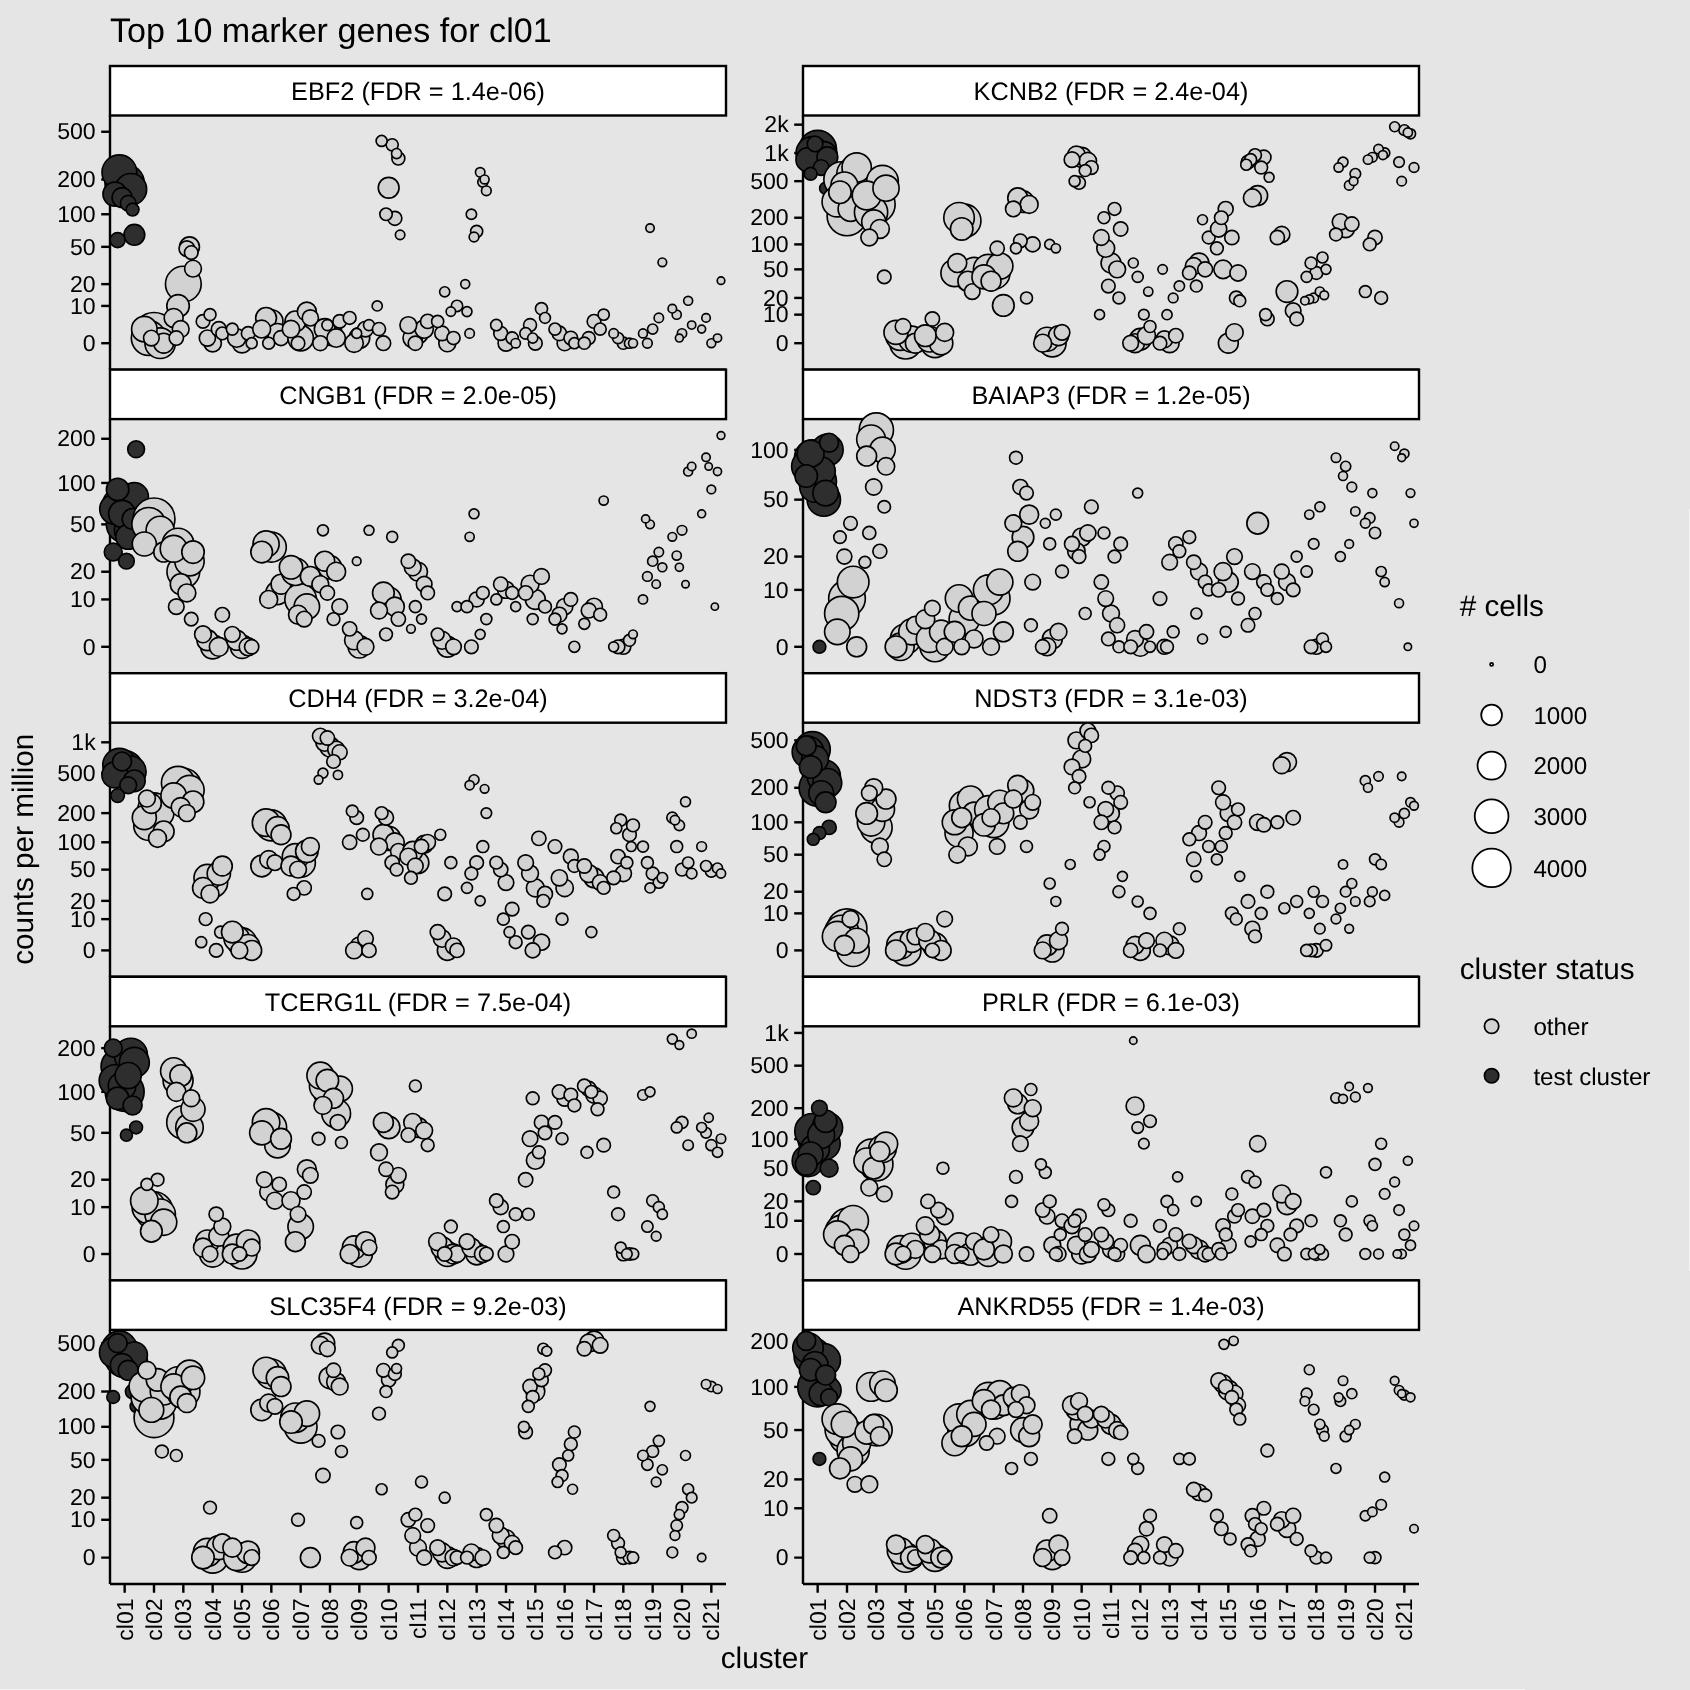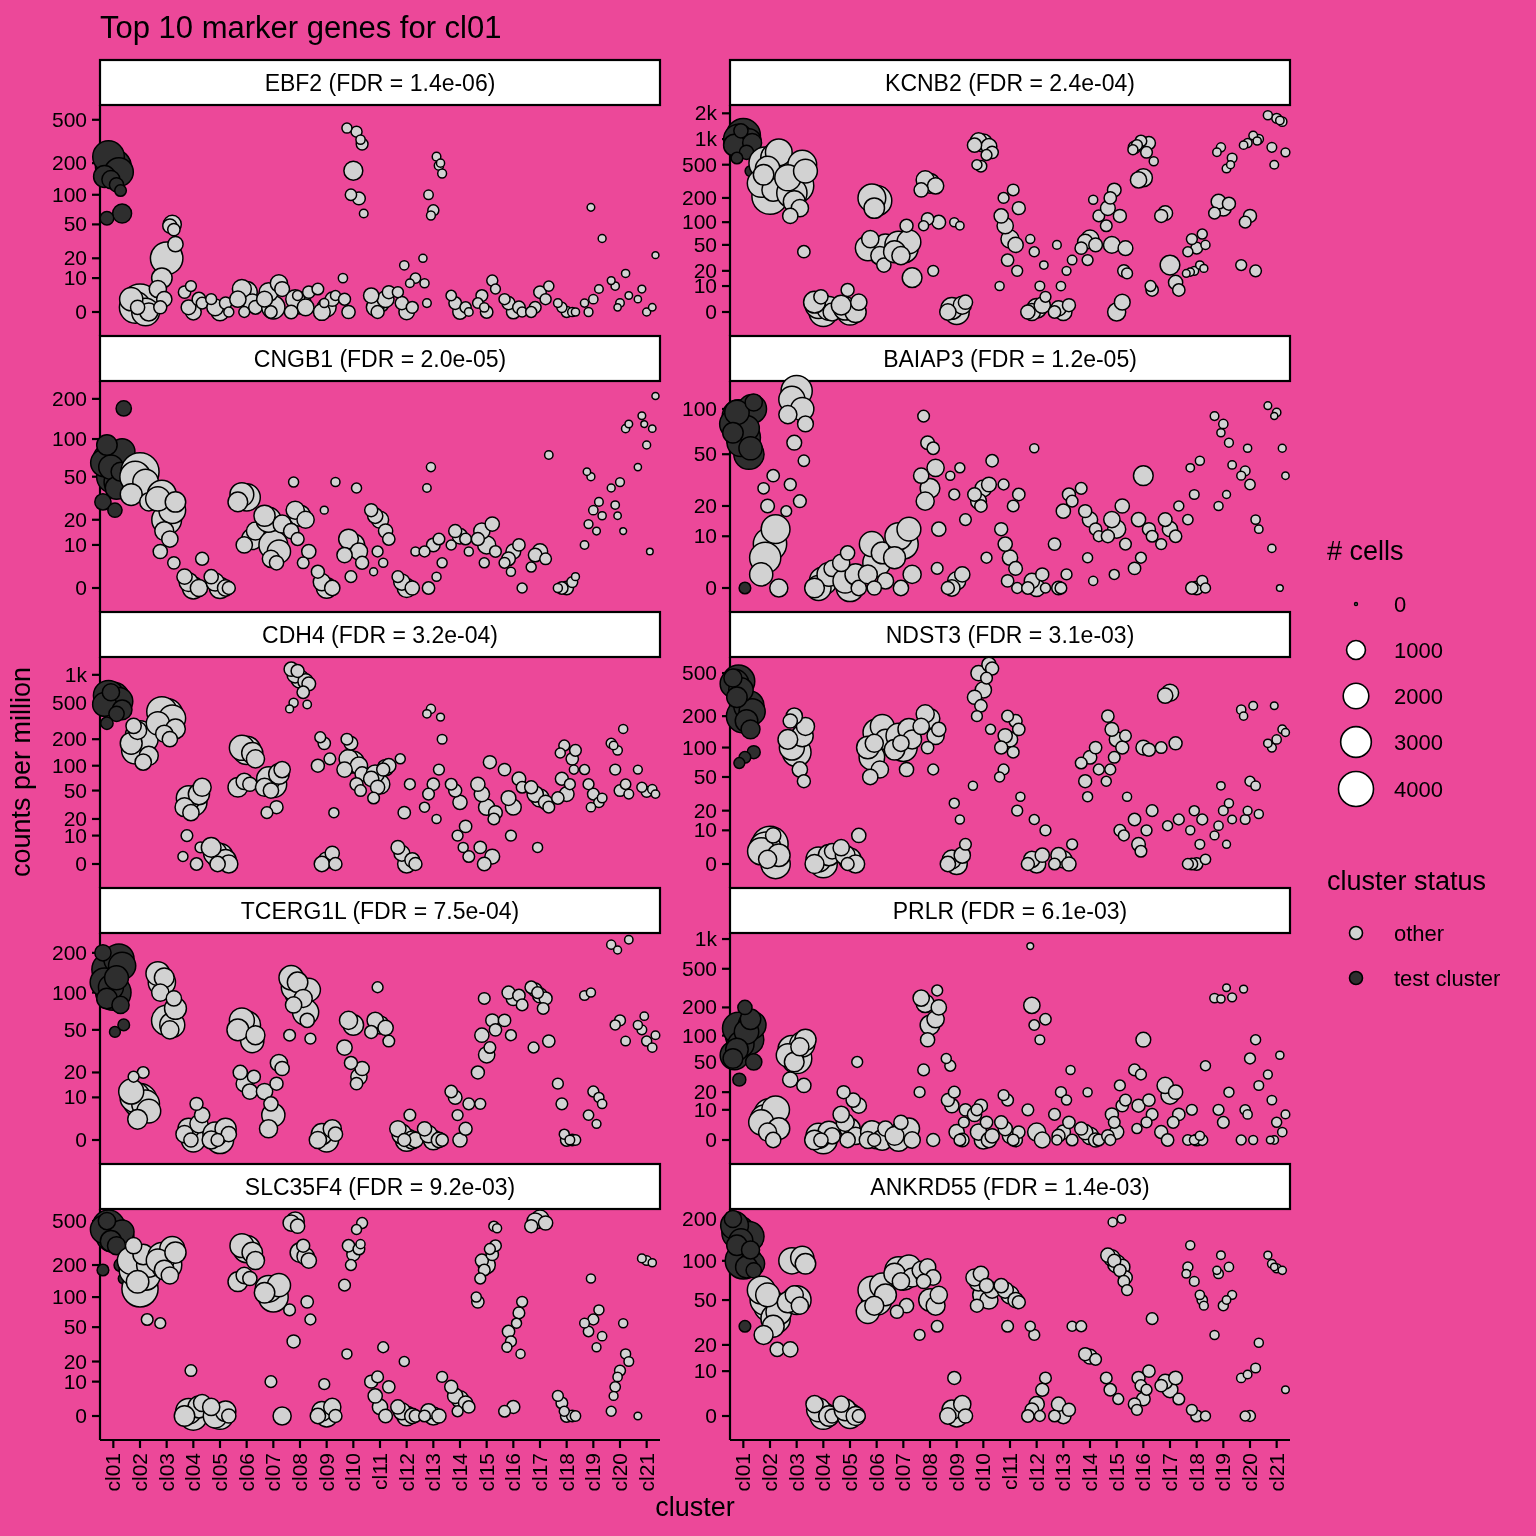--- a/index.html
+++ b/index.html
@@ -1,16 +1,16 @@
 <!DOCTYPE html>
 <html><head>
 <meta charset="utf-8">
 <style>
   html,body{margin:0;padding:0;background:#ffffff;}
-  .canvas{position:relative;width:1536px;height:1536px;background:#ec4899;overflow:hidden;
+  .canvas{position:relative;width:1536px;height:1536px;background:#e5e5e5;overflow:hidden;
           font-family:"Liberation Sans", sans-serif;}
   .fig-title{position:absolute;left:100px;top:10px;font-size:31px;color:#000000;}
   svg{position:absolute;left:0;top:0;}
   text{font-family:"Liberation Sans", sans-serif;fill:#000000;}
 </style>
 </head>
 <body>
 
 <div class="canvas">
   <div class="fig-title">Top 10 marker genes for cl01</div>

